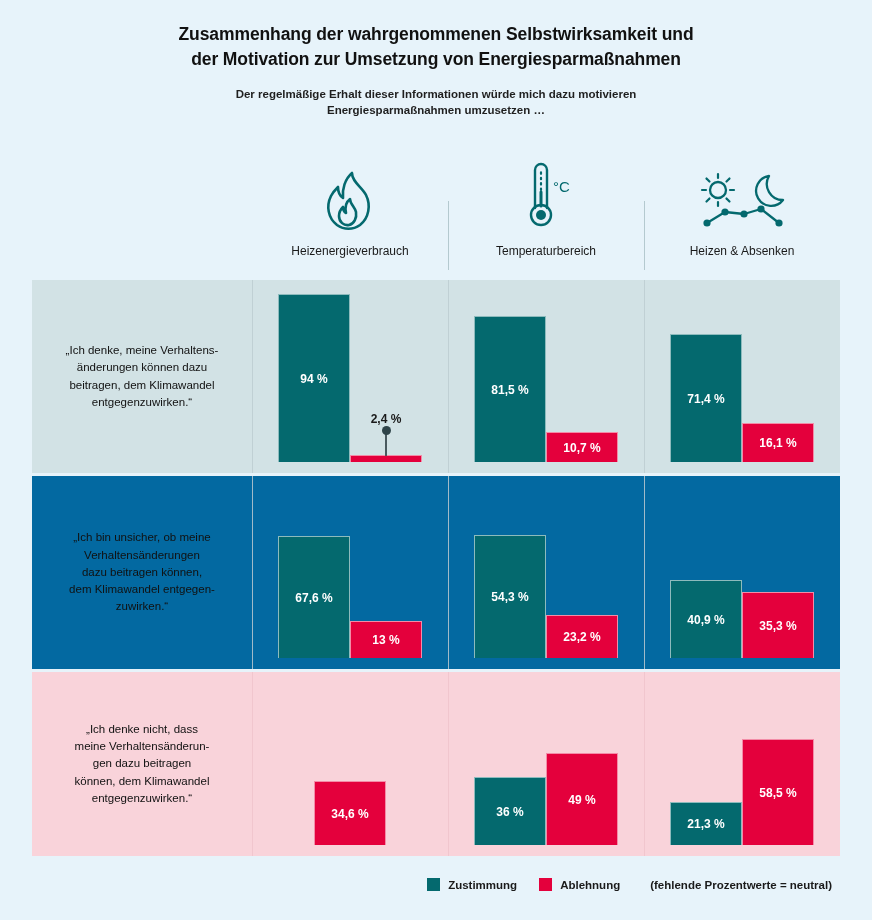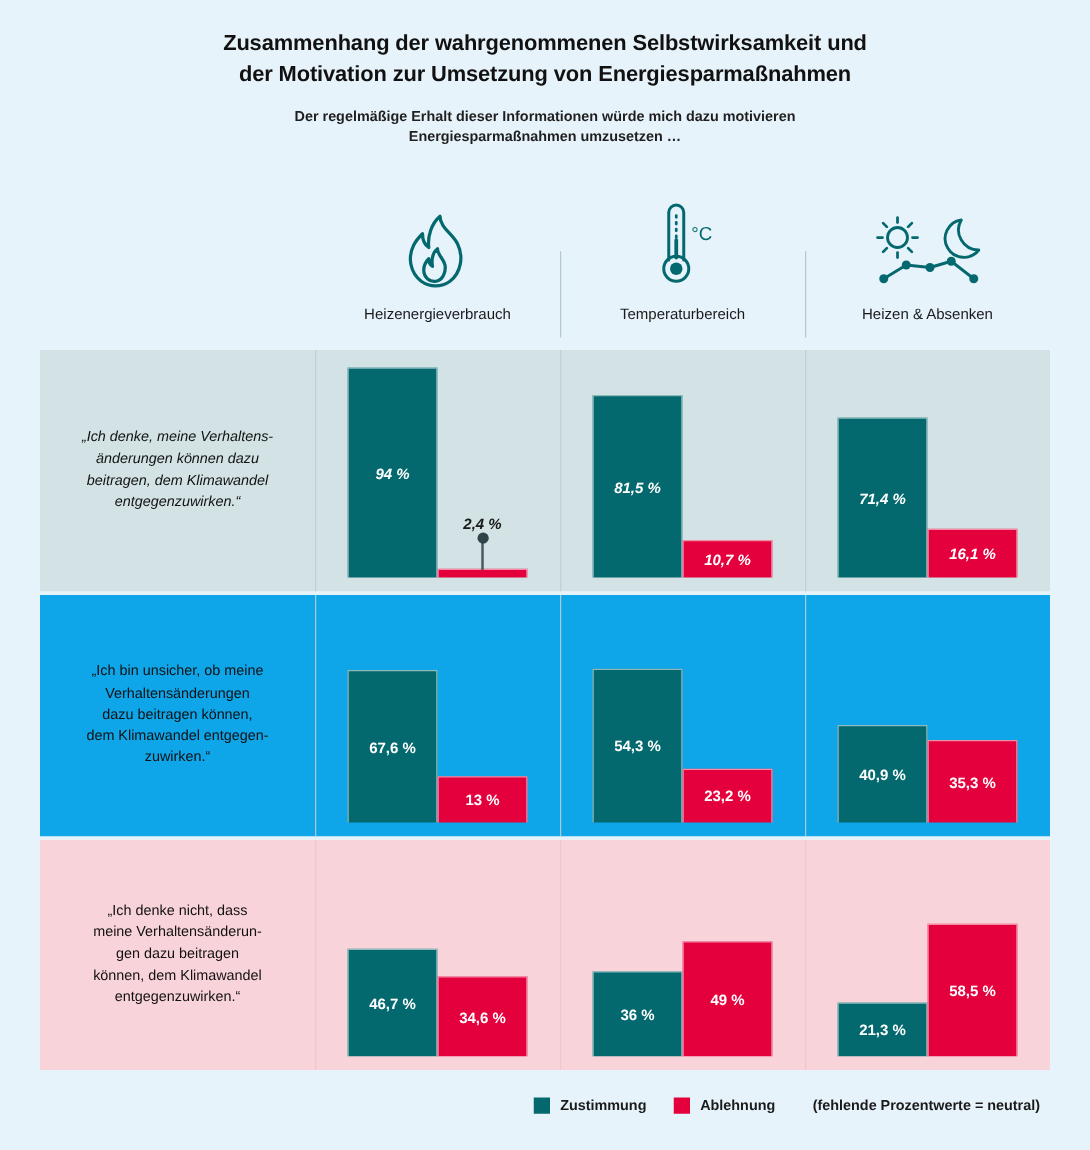--- a/index.html
+++ b/index.html
@@ -80,22 +80,22 @@
     position: absolute;
     left: 32px;
     top: 280px;
     width: 808px;
   }
   .band {
     position: relative;
     display: flex;
     width: 808px;
   }
-  .band.b0 { height: 193px; background: #d2e2e5; font-style: italic; }
-  .band.b1 { height: 193px; background: #0ea5e9; margin-top: 3px; }
+  .band.b0 { height: 193px; background: #d2e2e5; }
+  .band.b1 { height: 193px; background: #0369a1; margin-top: 3px; }
   .band.b2 { height: 184px; background: #f9d3da; margin-top: 3px; }
 
   .band-label {
     width: 220px;
     flex: 0 0 220px;
     display: flex;
     align-items: center;
     justify-content: center;
     padding: 0 14px;
   }
@@ -387,23 +387,20 @@
         <span>„Ich denke nicht, dass</span><br>
         <span>meine Verhaltensänderun-</span><br>
         <span>gen dazu beitragen</span><br>
         <span>können, dem Klimawandel</span><br>
         <span>entgegenzuwirken.“</span>
       </span>
     </div>
 
     <div class="cell">
       <div class="bars">
-        <div class="bar teal" style="height:86px">
-          <span class="bar-value">46,7 %</span>
-        </div>
         <div class="bar red" style="height:64px">
           <span class="bar-value">34,6 %</span>
         </div>
       </div>
     </div>
 
     <div class="cell">
       <div class="bars">
         <div class="bar teal" style="height:68px">
           <span class="bar-value">36 %</span>

